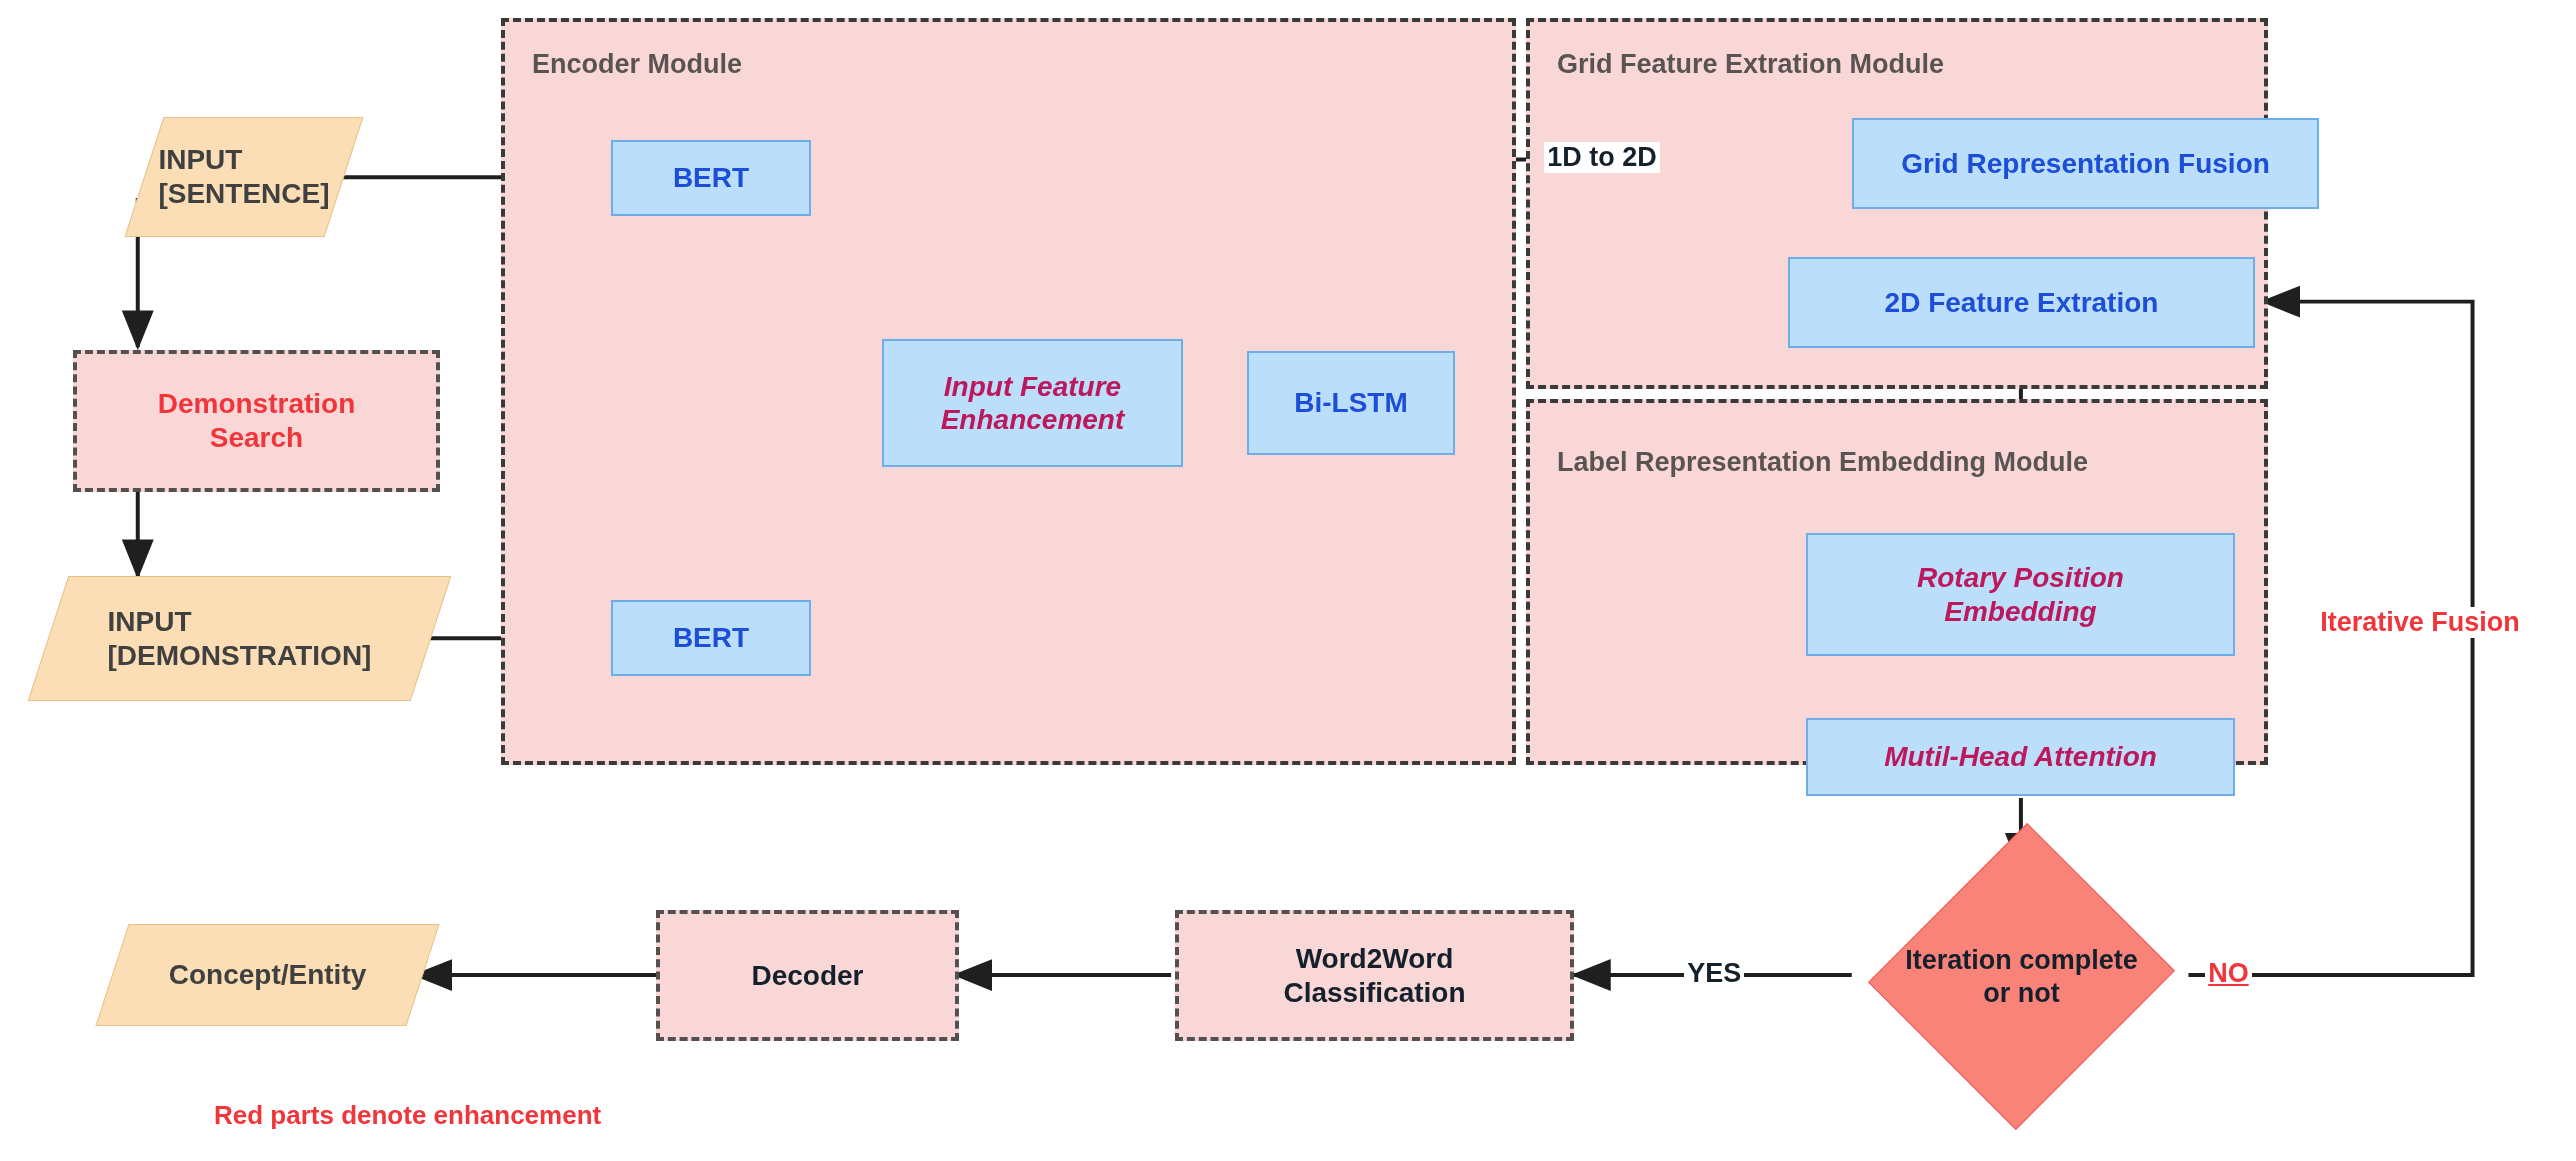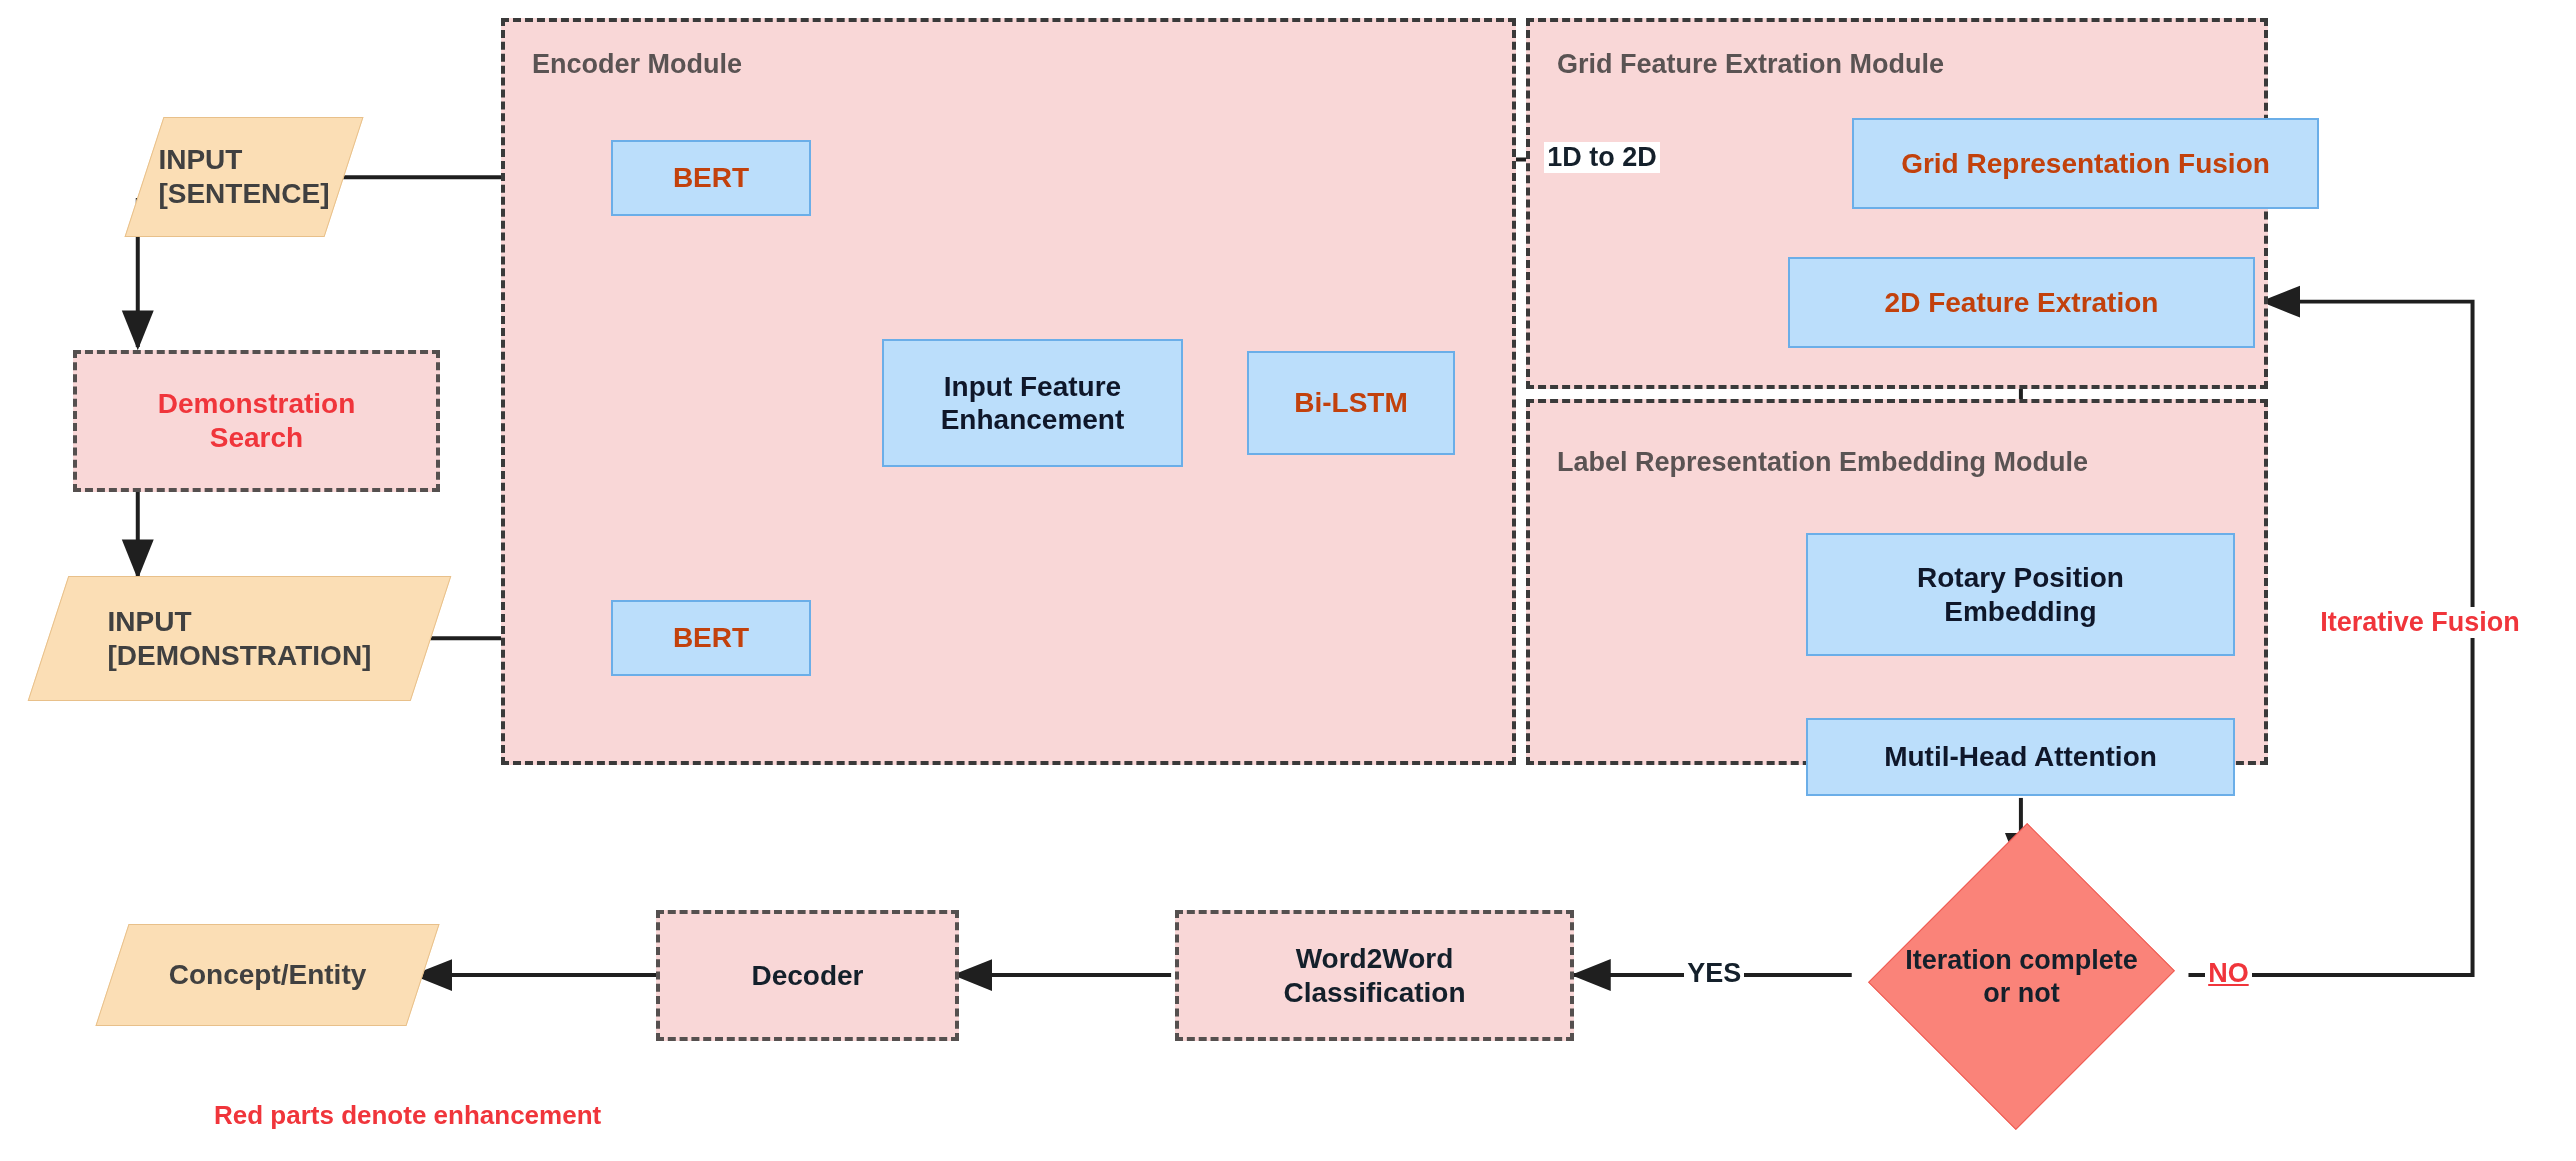--- a/index.html
+++ b/index.html
@@ -43,25 +43,25 @@
     position: absolute;
     background: #BBDEFB;
     border: 2.4px solid #6BAEE8;
     box-sizing: border-box;
     display: flex;
     align-items: center;
     justify-content: center;
     text-align: center;
     font-size: 28px;
     font-weight: bold;
-    color: #c2410c;
+    color: #1d4ed8;
     line-height: 1.18;
     padding: 3.2px 6.4px;
   }
-  .blue-box.red-text { color: #0f172a; }
+  .blue-box.red-text { color: #be185d; font-style: italic; }
 
   
   .pink-box {
     position: absolute;
     background: #F9D7D7;
     border: 4px dashed #55504f;
     box-sizing: border-box;
     display: flex;
     align-items: center;
     justify-content: center;

